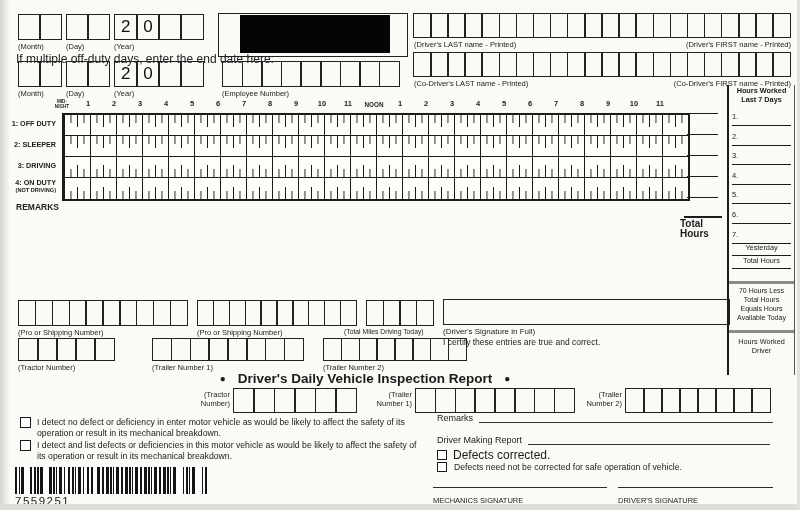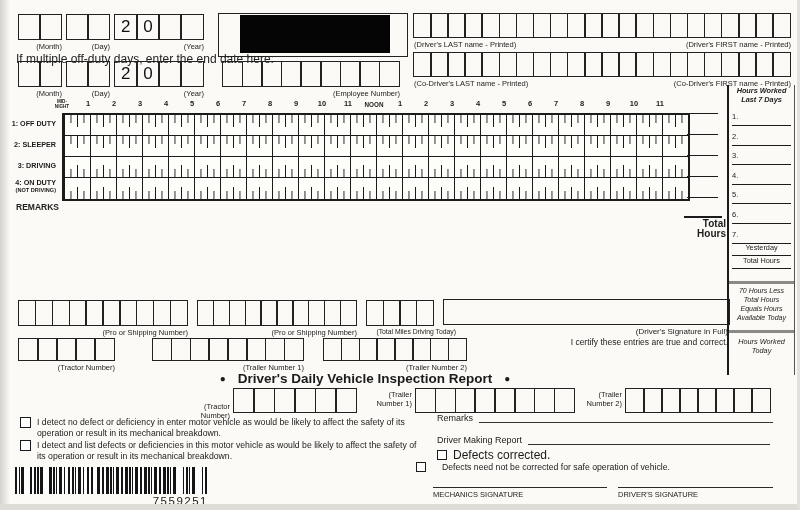--- a/index.html
+++ b/index.html
@@ -1,21 +1,21 @@
 <!DOCTYPE html>
 <html><head>
 <meta charset="utf-8">
 <style>
   html,body{margin:0;padding:0;}
   body{width:800px;height:510px;overflow:hidden;background:#e9e8e3;}
   .paper{position:relative;width:800px;height:510px;background:#fbfaf6;
          font-family:"Liberation Sans",sans-serif;color:#1b1b1b;}
   .abs{position:absolute;}
   .lab{position:absolute;font-size:7.5px;color:#222;white-space:nowrap;}
-  .ctr{text-align:right;}
+  .ctr{text-align:left;}
   .rt{text-align:right;}
   
   .strip{position:absolute;display:flex;}
   .strip .cbox{flex:1;border:1.5px solid #222;margin-left:-1.5px;
                display:flex;align-items:center;justify-content:center;
                font-size:17px;color:#111;background:transparent;}
   .strip .cbox:first-child{margin-left:0;}
   
   .grid{position:absolute;left:62px;top:113px;width:624px;height:84px;border:2px solid #1b1b1b;background:#fdfdfa;}
   .gridrow{position:relative;height:21px;box-sizing:border-box;}
@@ -40,29 +40,29 @@
           display:flex;flex-direction:column;justify-content:center;align-items:flex-end;
           padding-right:3px;box-sizing:border-box;height:21px;}
   .totline{position:absolute;left:687px;width:31px;border-top:1.5px solid #1b1b1b;}
   
   .weekcol{position:absolute;left:727px;top:85px;width:68px;height:290px;
            border-left:2px solid #1b1b1b;border-right:1px solid #555;box-sizing:border-box;}
   .dayitem{position:absolute;left:3px;right:3px;height:13px;border-bottom:1.5px solid #1b1b1b;
            font-size:7.5px;}
   .wline{position:absolute;left:3px;right:3px;border-bottom:1.5px solid #1b1b1b;font-size:7.3px;text-align:center;}
   .wbar{position:absolute;left:0;right:0;height:2.5px;background:#8a8a86;}
-  .wtxt{position:absolute;left:0;right:0;text-align:center;font-size:7px;line-height:9px;font-style:italic;}
+  .wtxt{position:absolute;left:0;right:0;text-align:center;font-size:7px;line-height:9px;}
   
   .cb{width:10px;height:10px;border:1.4px solid #1b1b1b;flex:0 0 auto;background:#fff;box-sizing:border-box;}
   .stmt{position:absolute;display:flex;gap:6px;align-items:flex-start;}
   .stmt p{margin:0;font-size:8.7px;line-height:10.6px;}
   .linefield{position:absolute;display:flex;align-items:flex-end;gap:6px;}
   .linefield .txt{font-size:9px;white-space:nowrap;}
   .linefield .ln{flex:1;border-bottom:1.3px solid #333;height:11px;}
-  .sig{position:absolute;border-top:1.5px solid #2a2a2a;font-size:7.5px;padding-top:2px;}
+  .sig{position:absolute;border-top:1.5px solid #2a2a2a;font-size:7.5px;padding-top:8px;}
   .barcode{position:absolute;left:15px;top:467px;width:193px;height:27px;
     background:repeating-linear-gradient(90deg,#141414 0 2px,#fdfdfd 2px 3.5px,#141414 3.5px 4.5px,
       #fdfdfd 4.5px 6px,#141414 6px 9px,#fdfdfd 9px 11.5px,#141414 11.5px 12.5px,#fdfdfd 12.5px 15.5px,
       #141414 15.5px 17.5px,#fdfdfd 17.5px 19px);}
   .edgeL{position:absolute;left:0;top:0;width:10px;height:510px;
          background:linear-gradient(90deg,#d3d2cc,rgba(250,249,245,0));}
   .edgeB{position:absolute;left:0;top:504px;width:800px;height:6px;background:#deddd7;}
   .edgeR{position:absolute;left:797px;top:0;width:3px;height:510px;background:#e2e1db;}
   .bigtitle{position:absolute;left:150px;top:371px;width:430px;display:flex;
             justify-content:center;align-items:center;gap:12px;}
@@ -265,21 +265,21 @@
     <div class="wbar" style="top:196px"></div>
     <div class="wtxt" style="top:201px">
       <div>70 Hours Less</div>
         <div>Total Hours</div>
       <div>Equals Hours</div>
         <div>Available Today</div>
     </div>
     <div class="wbar" style="top:245px"></div>
     <div class="wtxt" style="top:252px;font-size:7.3px">
       <div>Hours Worked</div>
-        <div>Today</div>
+        <div>Driver</div>
     </div>
   </div>
 
   <div class="strip" style="left:18px;top:300px;width:170px;height:26px">
       <div class="cbox"></div>
       <div class="cbox"></div>
       <div class="cbox"></div>
       <div class="cbox"></div>
       <div class="cbox"></div>
       <div class="cbox"></div>
@@ -349,21 +349,21 @@
     </div>
   <div class="lab ctr" style="left:323px;top:363px;width:144px">(Trailer Number 2)</div>
 
   <div class="bigtitle">
     <span class="dot">●</span>
     <span class="t">Driver's Daily Vehicle Inspection Report</span>
     <span class="dot">●</span>
   </div>
 
 
-  <div class="lab rt" style="left:178px;top:402px;width:52px;line-height:9px">
+  <div class="lab rt" style="left:178px;top:390px;width:52px;line-height:9px">
     <div>(Tractor</div>
       <div>Number)</div>
   </div>
   <div class="strip" style="left:233px;top:388px;width:124px;height:25px">
       <div class="cbox"></div>
       <div class="cbox"></div>
       <div class="cbox"></div>
       <div class="cbox"></div>
       <div class="cbox"></div>
       <div class="cbox"></div>
@@ -413,21 +413,21 @@
     <span class="ln"></span>
   </div>
   <div class="linefield" style="left:437px;top:433px;width:333px">
     <span class="txt">Driver Making Report</span>
     <span class="ln"></span>
   </div>
   <div class="abs" style="left:437px;top:448px;display:flex;gap:6px;align-items:center">
     <span class="cb"></span>
     <span style="font-size:12px">Defects corrected.</span>
   </div>
-  <div class="abs" style="left:416px;top:462px;display:flex;gap:16px;align-items:flex-start">
+  <div class="abs" style="left:437px;top:462px;display:flex;gap:7px;align-items:flex-start">
     <span class="cb"></span>
     <span style="font-size:8.7px">Defects need not be corrected for safe operation of vehicle.</span>
   </div>
   <div class="sig" style="left:433px;top:487px;width:174px">
     <span>MECHANICS SIGNATURE</span>
   </div>
   <div class="sig" style="left:618px;top:487px;width:155px">
     <span>DRIVER'S SIGNATURE</span>
   </div>
 

